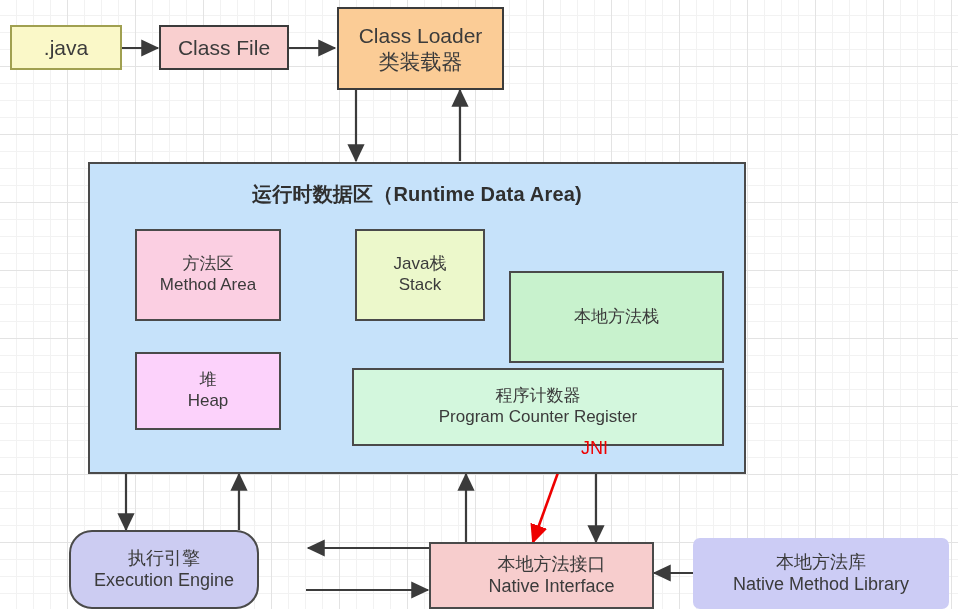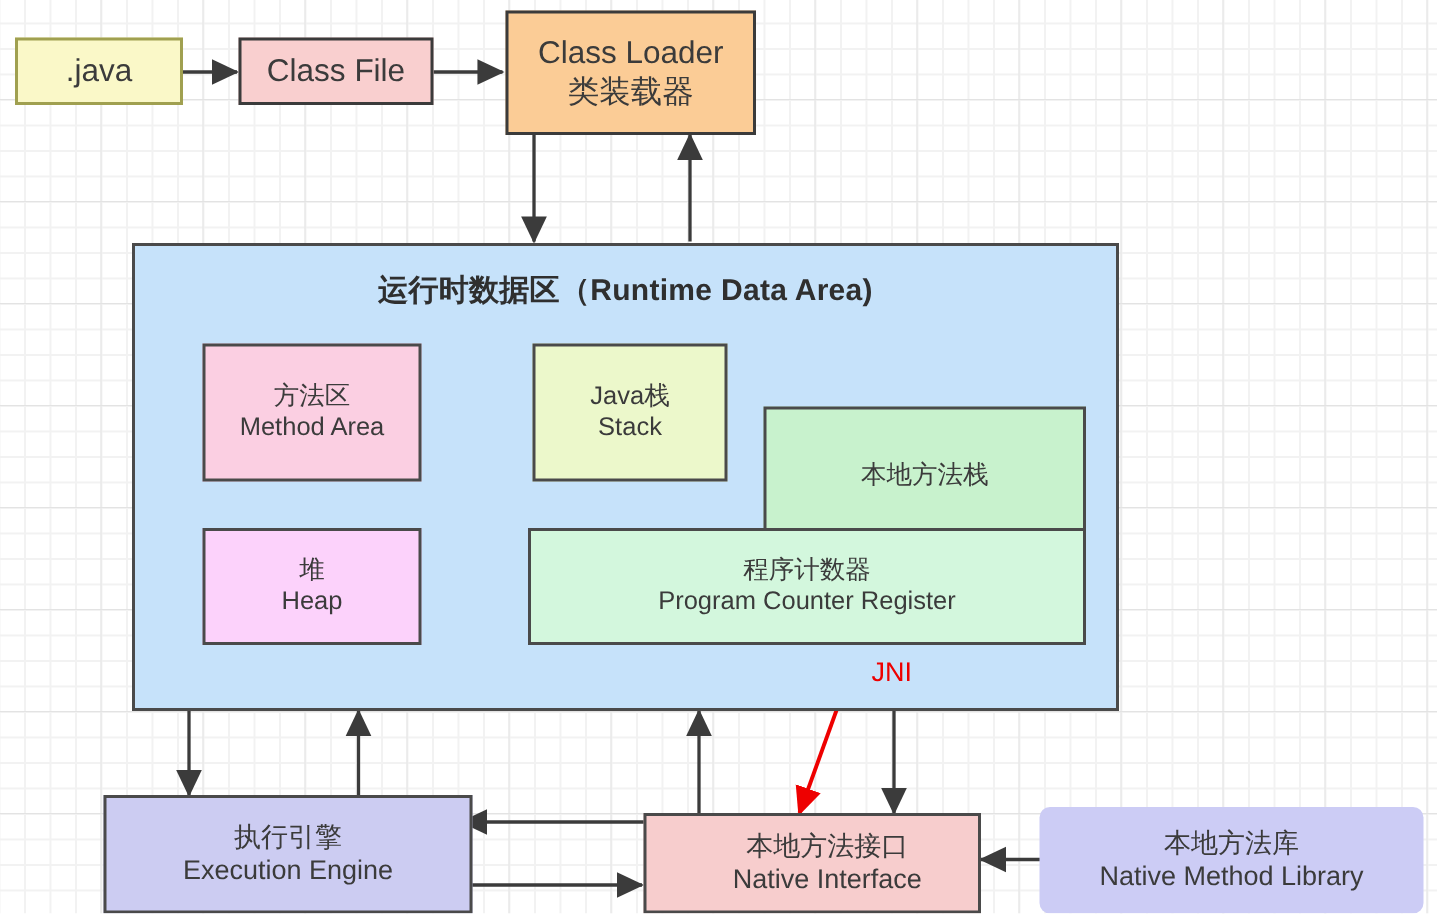--- a/index.html
+++ b/index.html
@@ -92,20 +92,21 @@
   }
   .n-heap {
     background: #fcd2fb;
     border: 2px solid #4a4a4a;
     font-size: 17px;
   }
   .n-pcr {
     background: #d3f7dd;
     border: 2px solid #4a4a4a;
     font-size: 17px;
+    margin-top: 16px;
   }
   .n-execengine {
     background: #ccccf2;
     border: 2px solid #4a4a4a;
     font-size: 18px;
   }
   .n-nativeiface {
     background: #f7cdcd;
     border: 2px solid #4a4a4a;
     font-size: 18px;
@@ -211,21 +212,21 @@
     <span class="ln">Heap</span>
   </div>
 
   <div class="node n-pcr" style="left:352px; top:352px; width:372px; height:78px;">
     <span class="ln">程序计数器</span>
     <span class="ln">Program Counter Register</span>
   </div>
 
   <div class="jni-label" style="left:581px; top:438px;">JNI</div>
 
-  <div class="node n-execengine" style="left:69px; top:530px; width:246px; height:79px;">
+  <div class="node n-execengine" style="left:69px; top:530px; width:190px; height:79px;border-radius:23px;">
     <span class="ln">执行引擎</span>
     <span class="ln">Execution Engine</span>
   </div>
 
   <div class="node n-nativeiface" style="left:429px; top:542px; width:225px; height:67px;">
     <span class="ln">本地方法接口</span>
     <span class="ln">Native Interface</span>
   </div>
 
   <div class="node n-nativelib" style="left:693px; top:538px; width:256px; height:71px;">

